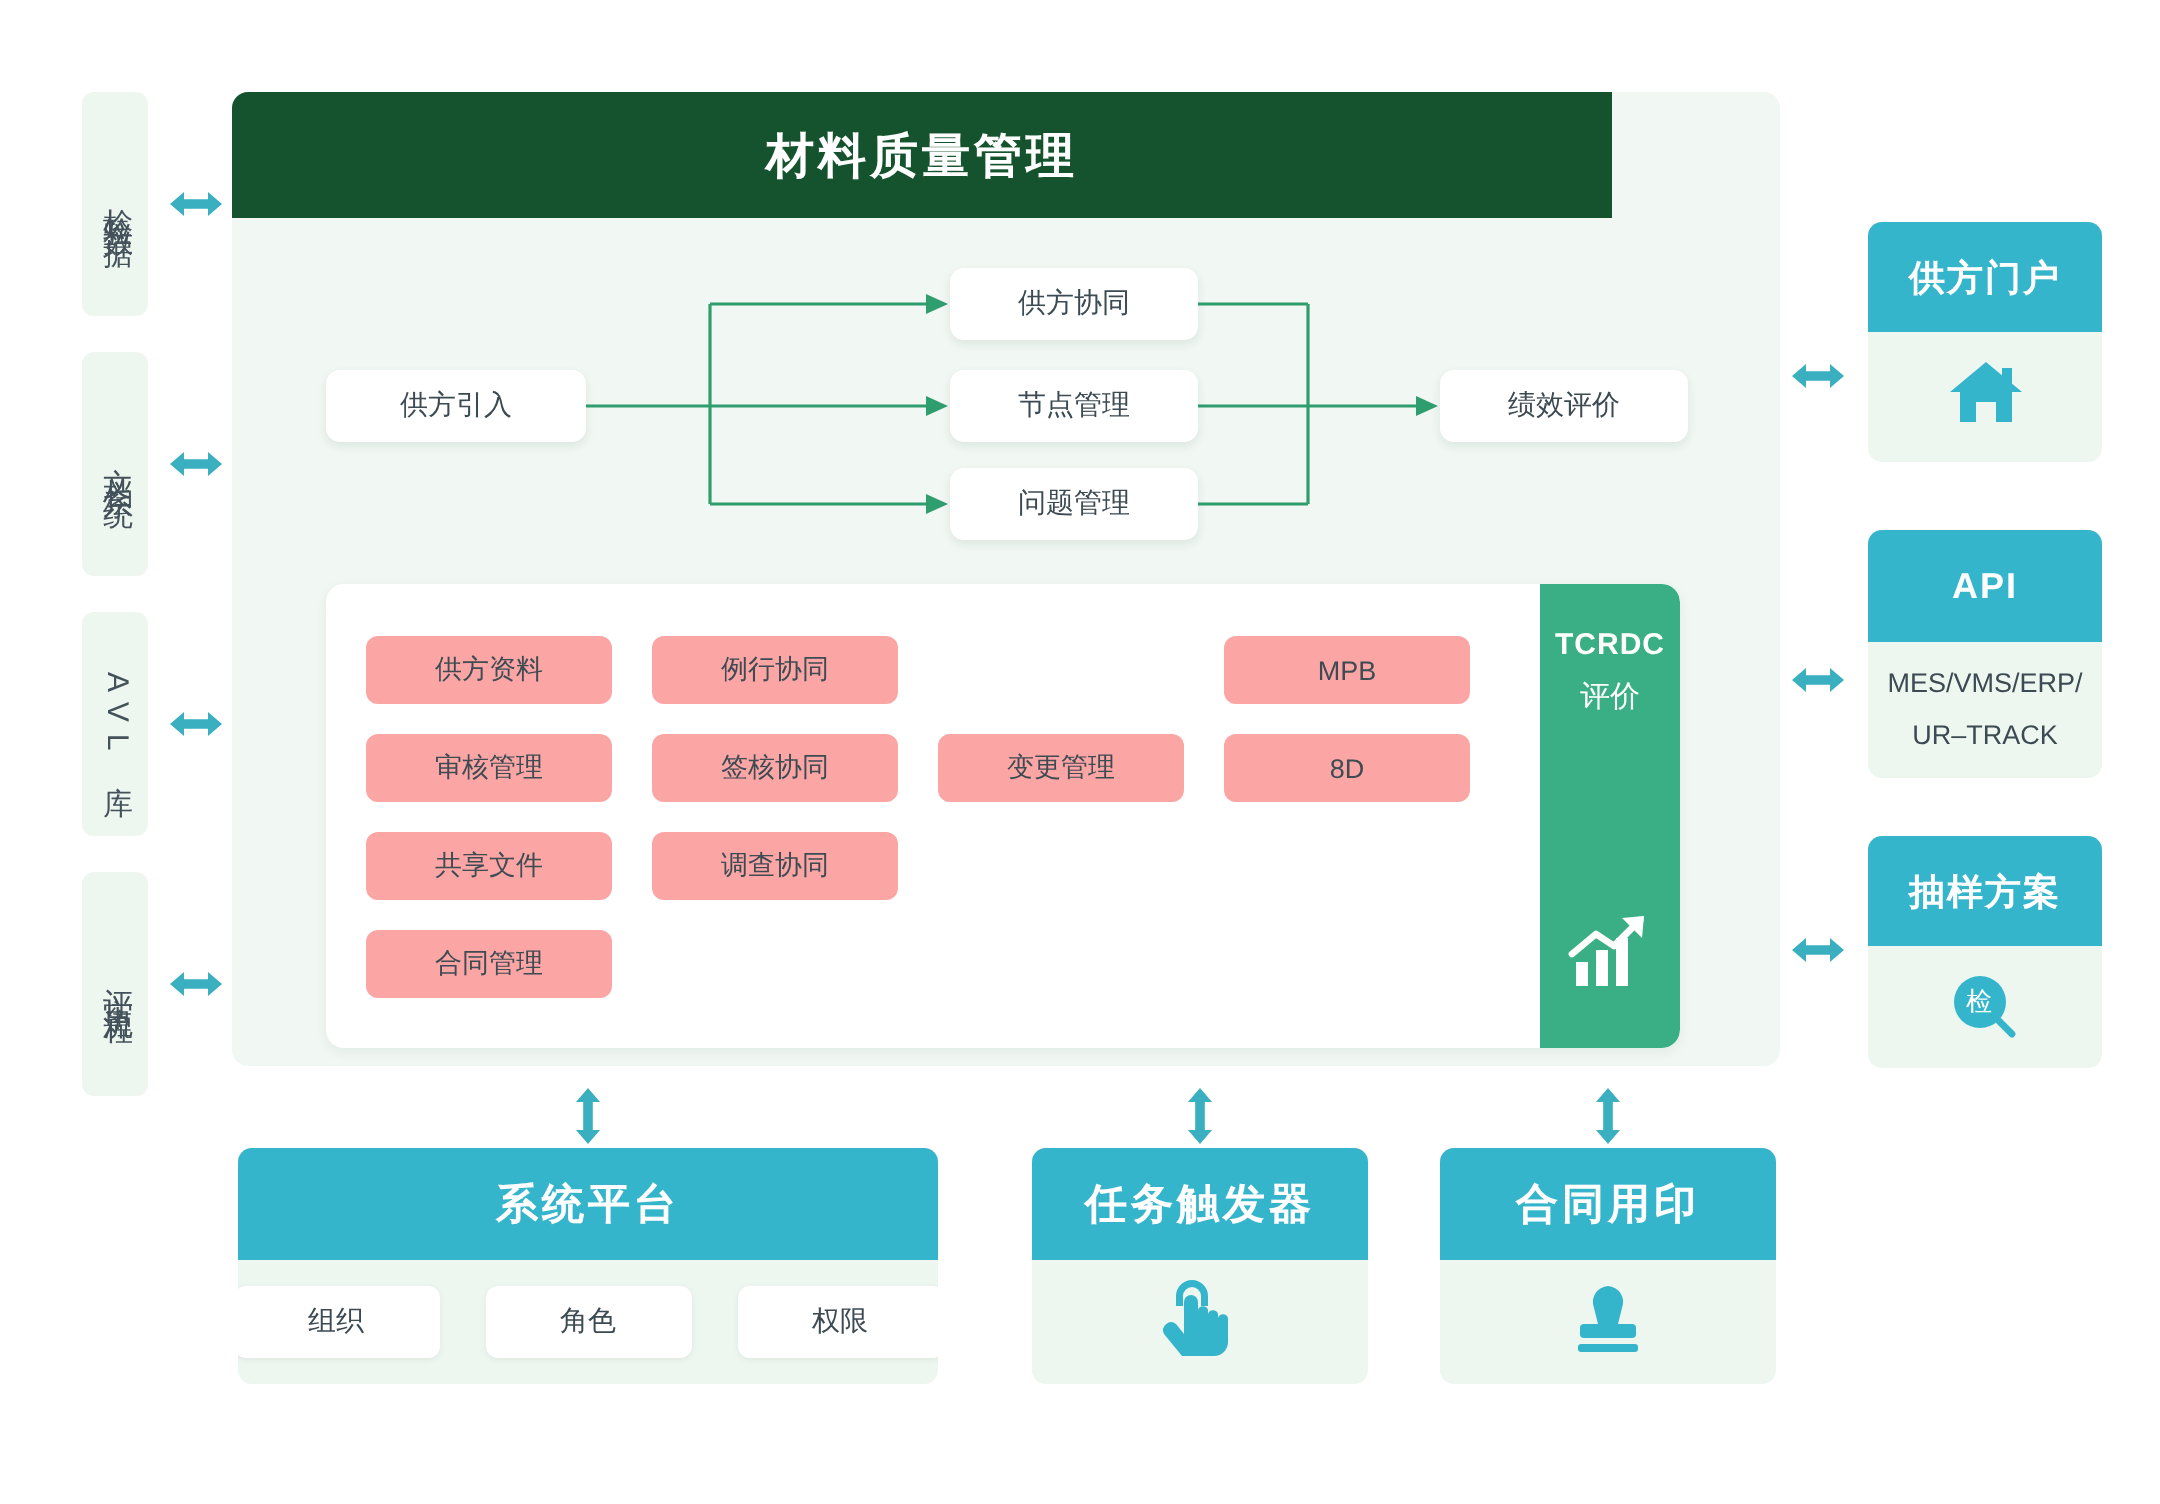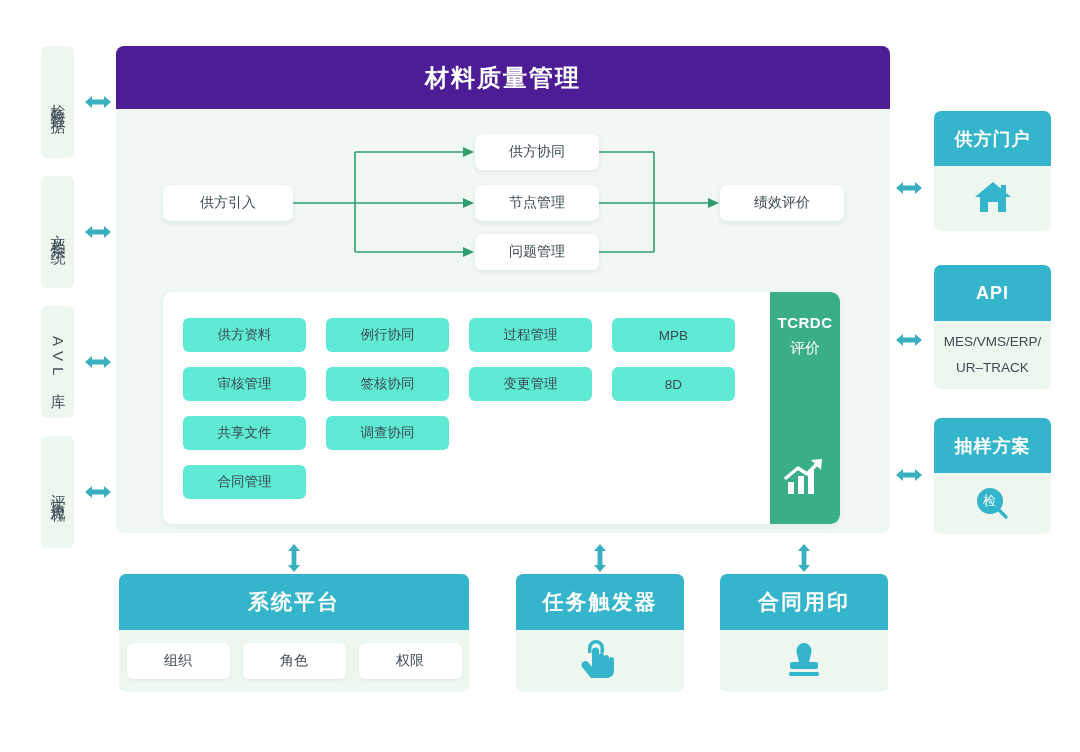--- a/index.html
+++ b/index.html
@@ -31,43 +31,43 @@
   .varrow{width:20px;height:30px;}
 
   
   .main-panel{
     background:#f1f7f3;
     border-radius:8px;
     left:116px;top:46px;width:774px;height:487px;
     overflow:hidden;
   }
   .main-header{
-    position:absolute;left:0;top:0;width:774px;height:63px;
-    background:#4c1d95;
+    position:absolute;left:0;top:0;width:690px;height:63px;
+    background:#14532d;
     display:flex;align-items:center;justify-content:center;
     color:#fff;font-size:24px;font-weight:bold;letter-spacing:2px;
   }
 
   
   .flowbox{
     background:#ffffff;border-radius:7px;
     box-shadow:0 2px 5px rgba(40,90,70,.10);
     font-size:14px;color:#3c4a52;
     display:flex;align-items:center;justify-content:center;
   }
 
   
   .inner-card{
     background:#ffffff;border-radius:9px;
     left:163px;top:292px;width:677px;height:232px;
     box-shadow:0 2px 6px rgba(40,90,70,.07);
     overflow:hidden;
   }
   .modbox{
-    background:#5eead4;border-radius:6px;
+    background:#fca5a5;border-radius:6px;
     width:123px;height:34px;
     font-size:13.5px;color:#3d4b53;
     display:flex;align-items:center;justify-content:center;
   }
   .tcrdc{
     position:absolute;right:0;top:0;width:70px;height:232px;
     background:#3aaf85;border-radius:0 9px 9px 0;
     display:flex;flex-direction:column;align-items:center;
     color:#ffffff;
   }
@@ -93,21 +93,21 @@
     font-size:21px;font-weight:bold;letter-spacing:2px;
   }
   .bpanel .body{display:flex;align-items:center;justify-content:center;}
   .pillbtn{
     background:#ffffff;border-radius:6px;
     width:103px;height:36px;
     font-size:14px;color:#3c4a52;
     display:flex;align-items:center;justify-content:center;
     box-shadow:0 1px 3px rgba(40,90,70,.08);
   }
-  .pillrow{display:flex;gap:13px;}
+  .pillrow{display:flex;gap:23px;}
 </style>
 </head>
 <body>
 
 <div class="stage">
 
   <div class="abs rail-box" style="left:41px;top:46px;width:33px;height:112px;">
     <span>检验数据</span>
   </div>
   <div class="abs ctr" style="left:84px;top:92px;">
@@ -194,23 +194,20 @@
     </div>
   </div>
 
   <div class="abs inner-card">
 
     <div class="abs modbox" style="left:20px;top:26px;">
       <span>供方资料</span>
     </div>
     <div class="abs modbox" style="left:163px;top:26px;">
       <span>例行协同</span>
-    </div>
-    <div class="abs modbox" style="left:306px;top:26px;">
-      <span>过程管理</span>
     </div>
     <div class="abs modbox" style="left:449px;top:26px;">
       <span>MPB</span>
     </div>
 
     <div class="abs modbox" style="left:163px;top:75px;">
       <span>签核协同</span>
     </div>
     <div class="abs modbox" style="left:20px;top:75px;">
       <span>审核管理</span>

